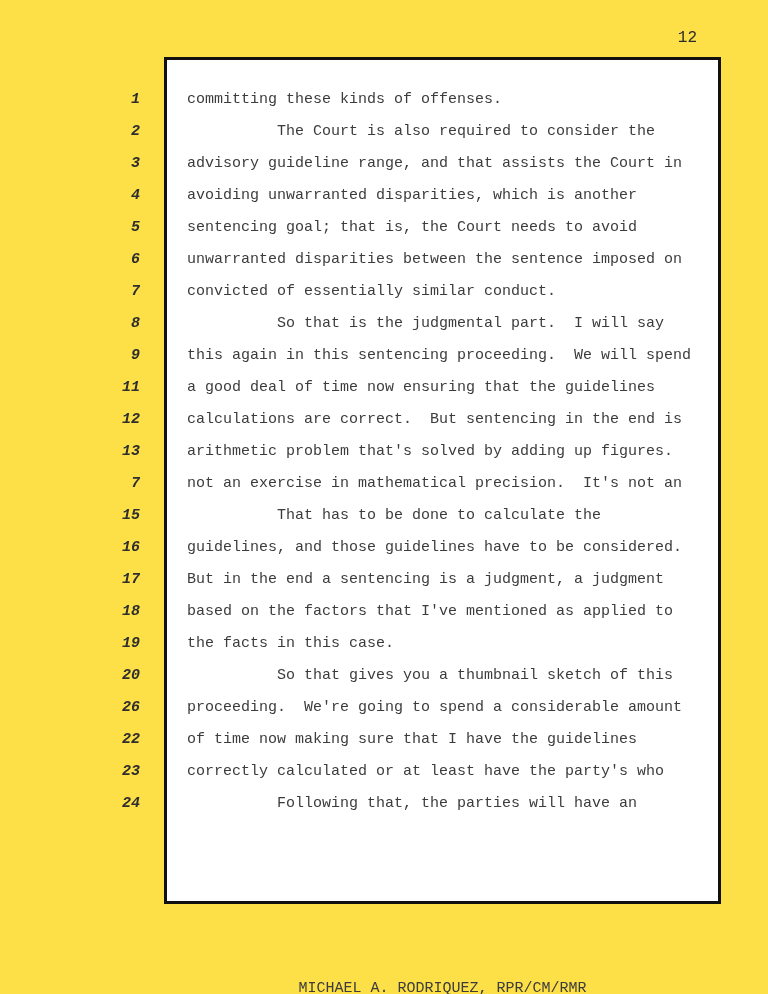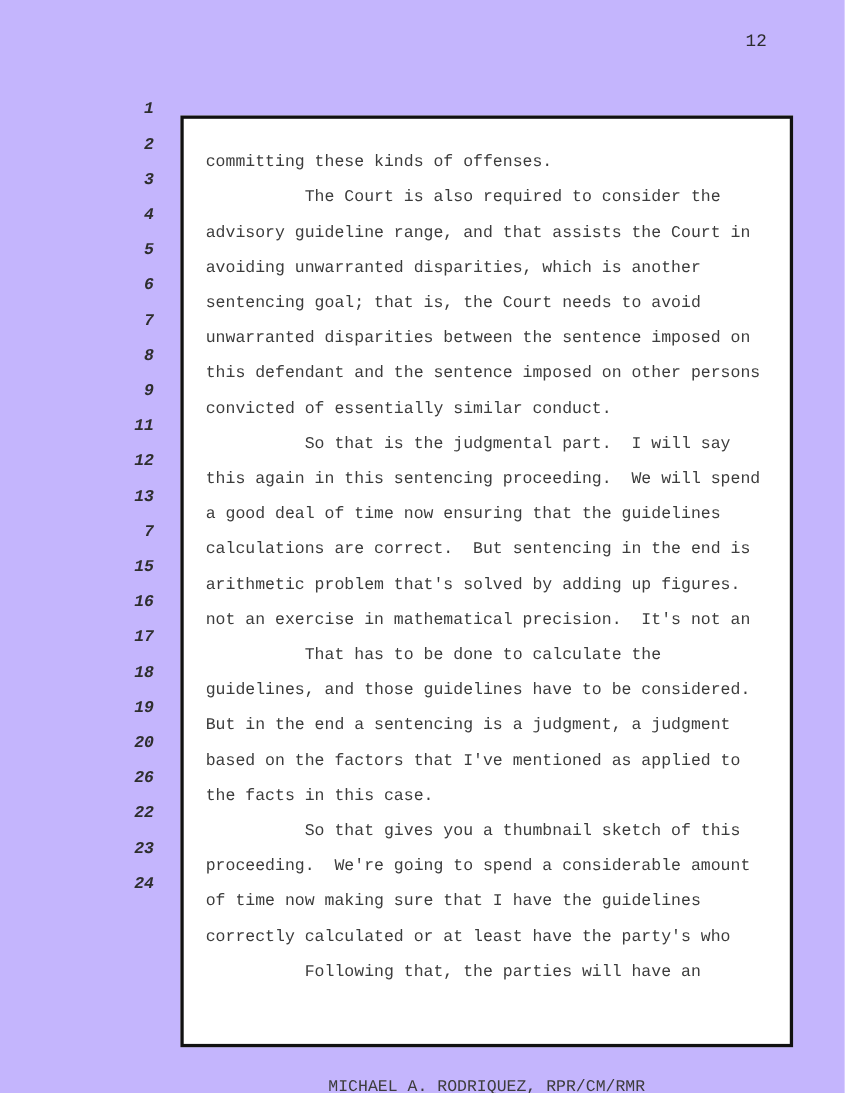--- a/index.html
+++ b/index.html
@@ -4,21 +4,21 @@
 <style>
   html, body {
     margin: 0;
     padding: 0;
     background: #ffffff;
   }
   .page {
     position: relative;
     width: 768px;
     height: 994px;
-    background: #c4b5fd;
+    background: #fde047;
     font-family: "Liberation Mono", "DejaVu Sans Mono", monospace;
     color: #3c3c3c;
     overflow: hidden;
   }
   .page-number {
     position: absolute;
     top: 29px;
     right: 71px;
     font-size: 16px;
     color: #2b2b2b;
@@ -44,21 +44,20 @@
     position: absolute;
     top: 57px;
     left: 164px;
     width: 557px;
     height: 847px;
     box-sizing: border-box;
     border: 3px solid #111111;
     background: #ffffff;
     padding: 24px 8px 0 20px;
     overflow: hidden;
-    margin-top: 48px;
   }
   .text-line {
     height: 32px;
     line-height: 32px;
     font-size: 15px;
     white-space: pre;
     color: #3c3c3c;
   }
   .footer {
     position: absolute;
@@ -104,21 +103,20 @@
       <div class="linenum">24</div>
     </div>
 
   <div class="text-box">
       <div class="text-line">committing these kinds of offenses.</div>
       <div class="text-line">          The Court is also required to consider the</div>
       <div class="text-line">advisory guideline range, and that assists the Court in</div>
       <div class="text-line">avoiding unwarranted disparities, which is another</div>
       <div class="text-line">sentencing goal; that is, the Court needs to avoid</div>
       <div class="text-line">unwarranted disparities between the sentence imposed on</div>
-      <div class="text-line">this defendant and the sentence imposed on other persons</div>
       <div class="text-line">convicted of essentially similar conduct.</div>
       <div class="text-line">          So that is the judgmental part.  I will say</div>
       <div class="text-line">this again in this sentencing proceeding.  We will spend</div>
       <div class="text-line">a good deal of time now ensuring that the guidelines</div>
       <div class="text-line">calculations are correct.  But sentencing in the end is</div>
       <div class="text-line">arithmetic problem that's solved by adding up figures.</div>
       <div class="text-line">not an exercise in mathematical precision.  It's not an</div>
       <div class="text-line">          That has to be done to calculate the</div>
       <div class="text-line">guidelines, and those guidelines have to be considered.</div>
       <div class="text-line">But in the end a sentencing is a judgment, a judgment</div>

